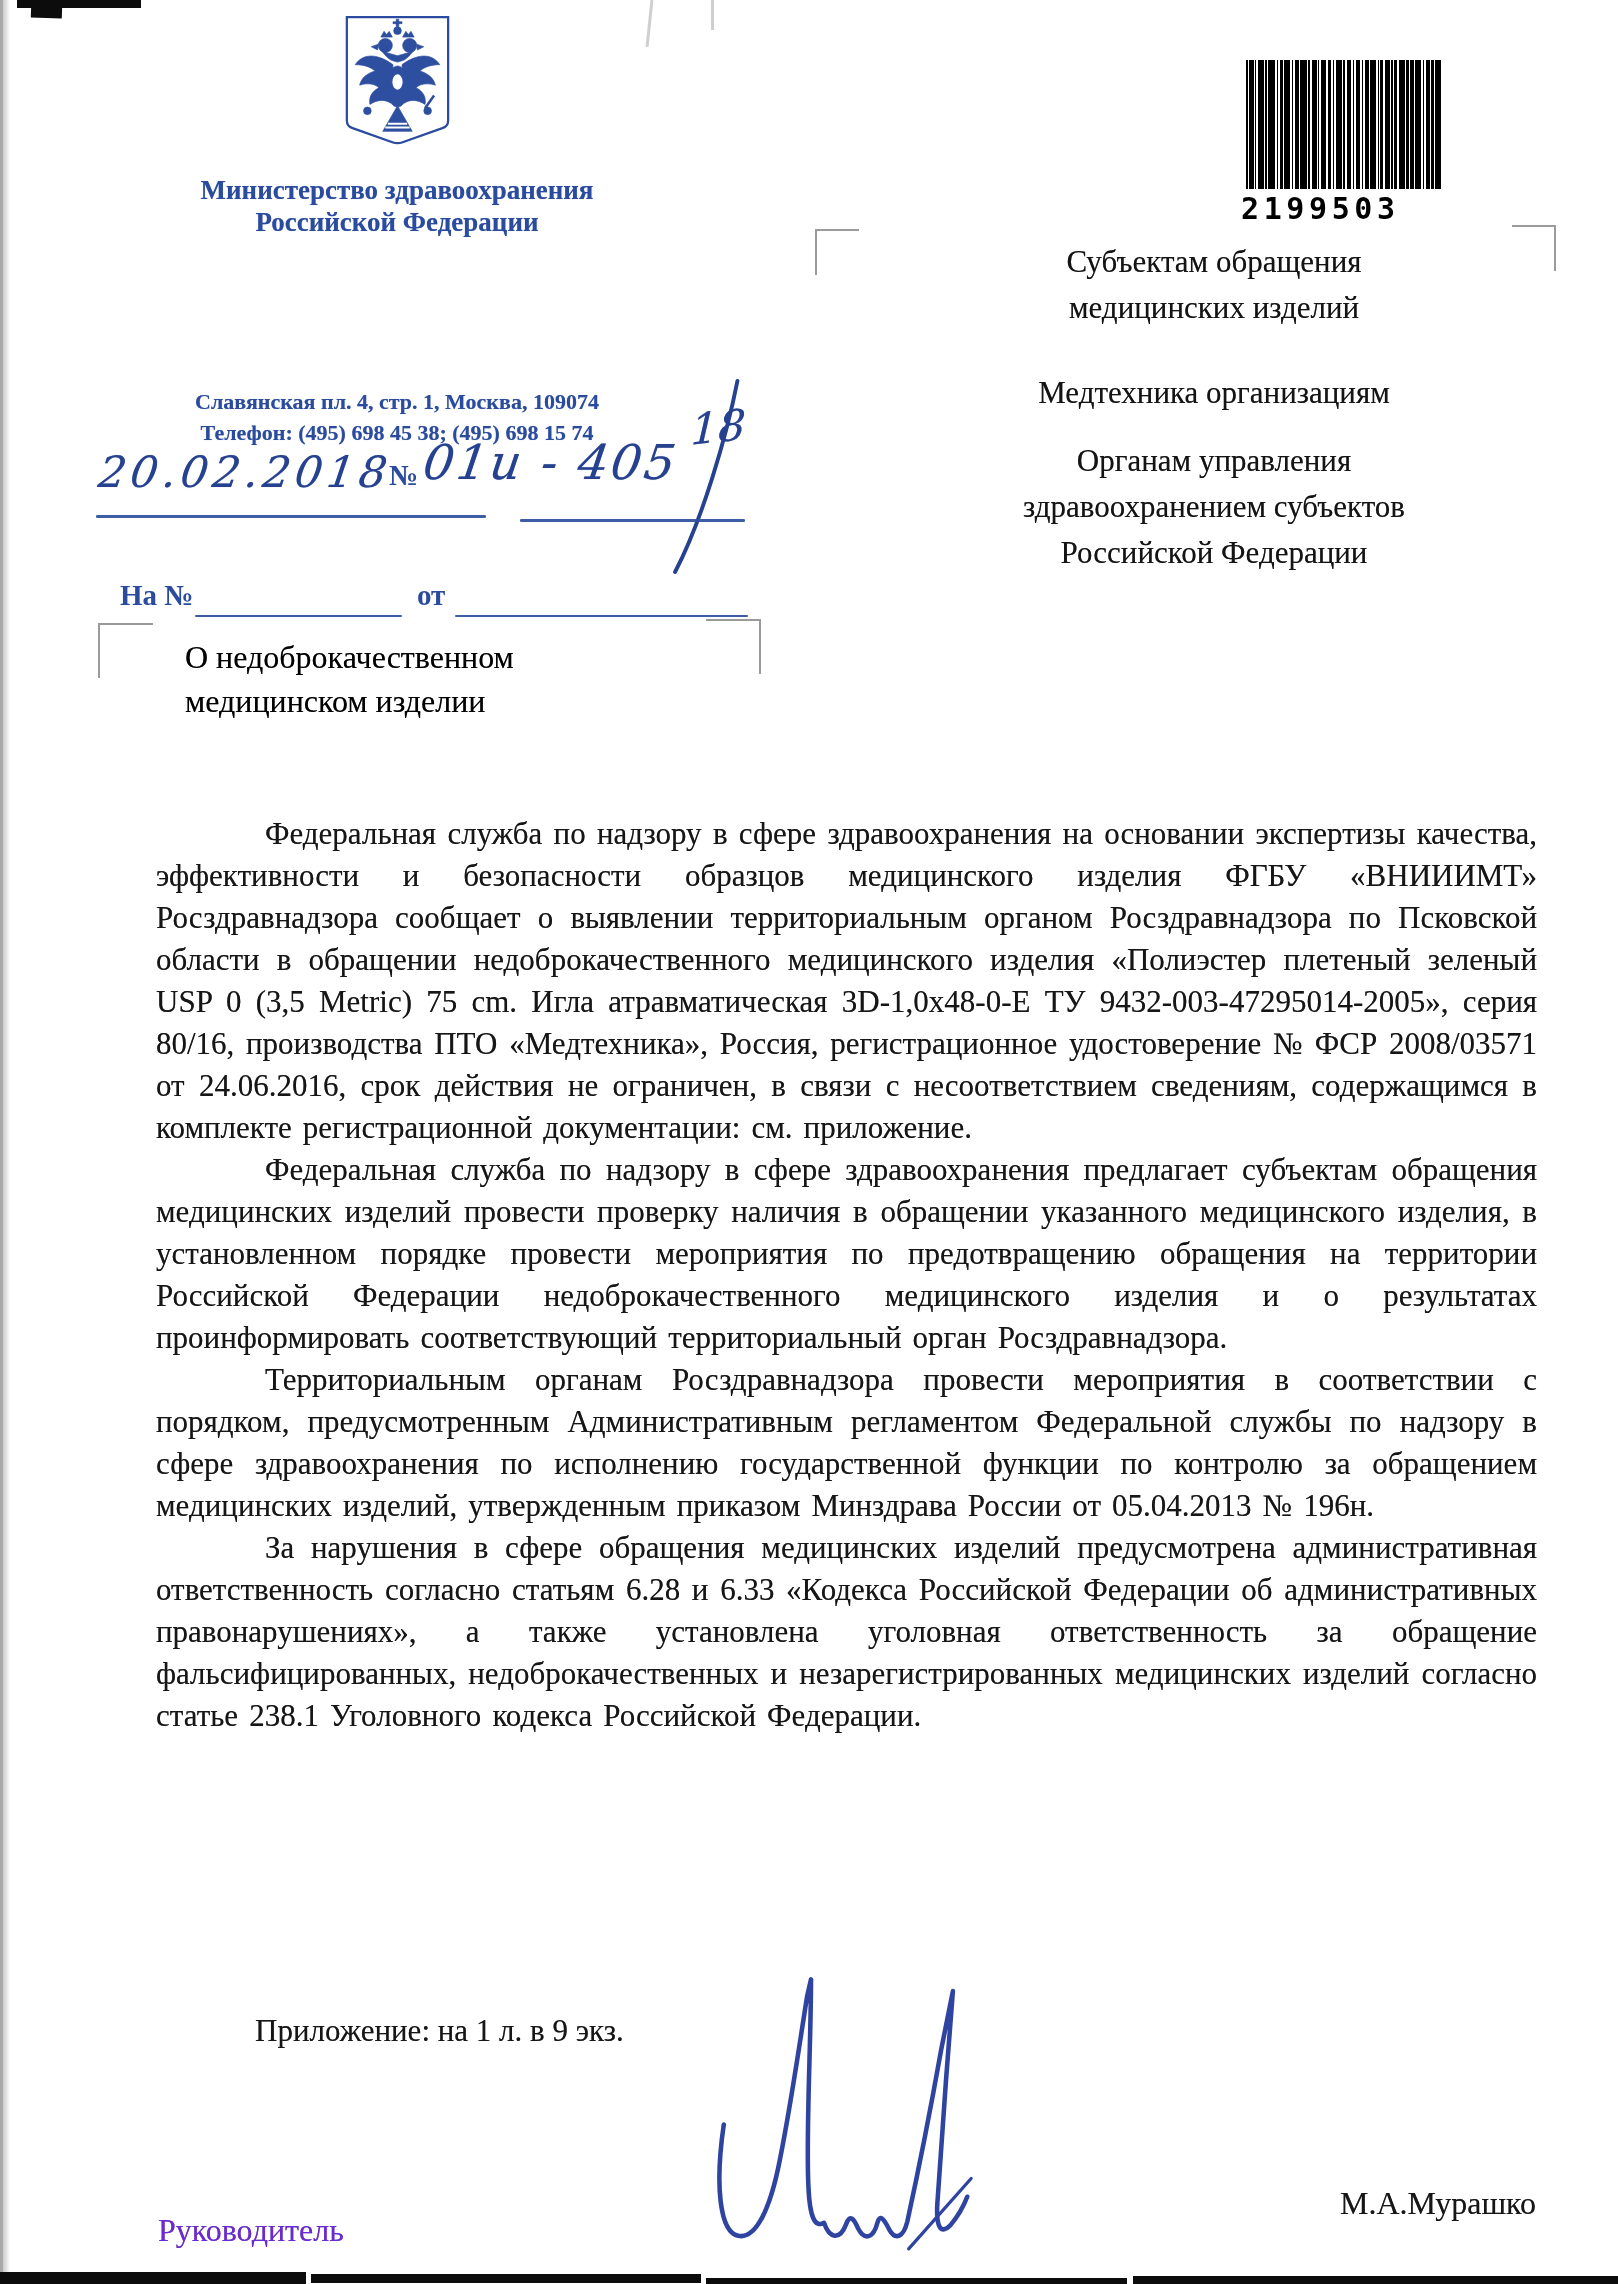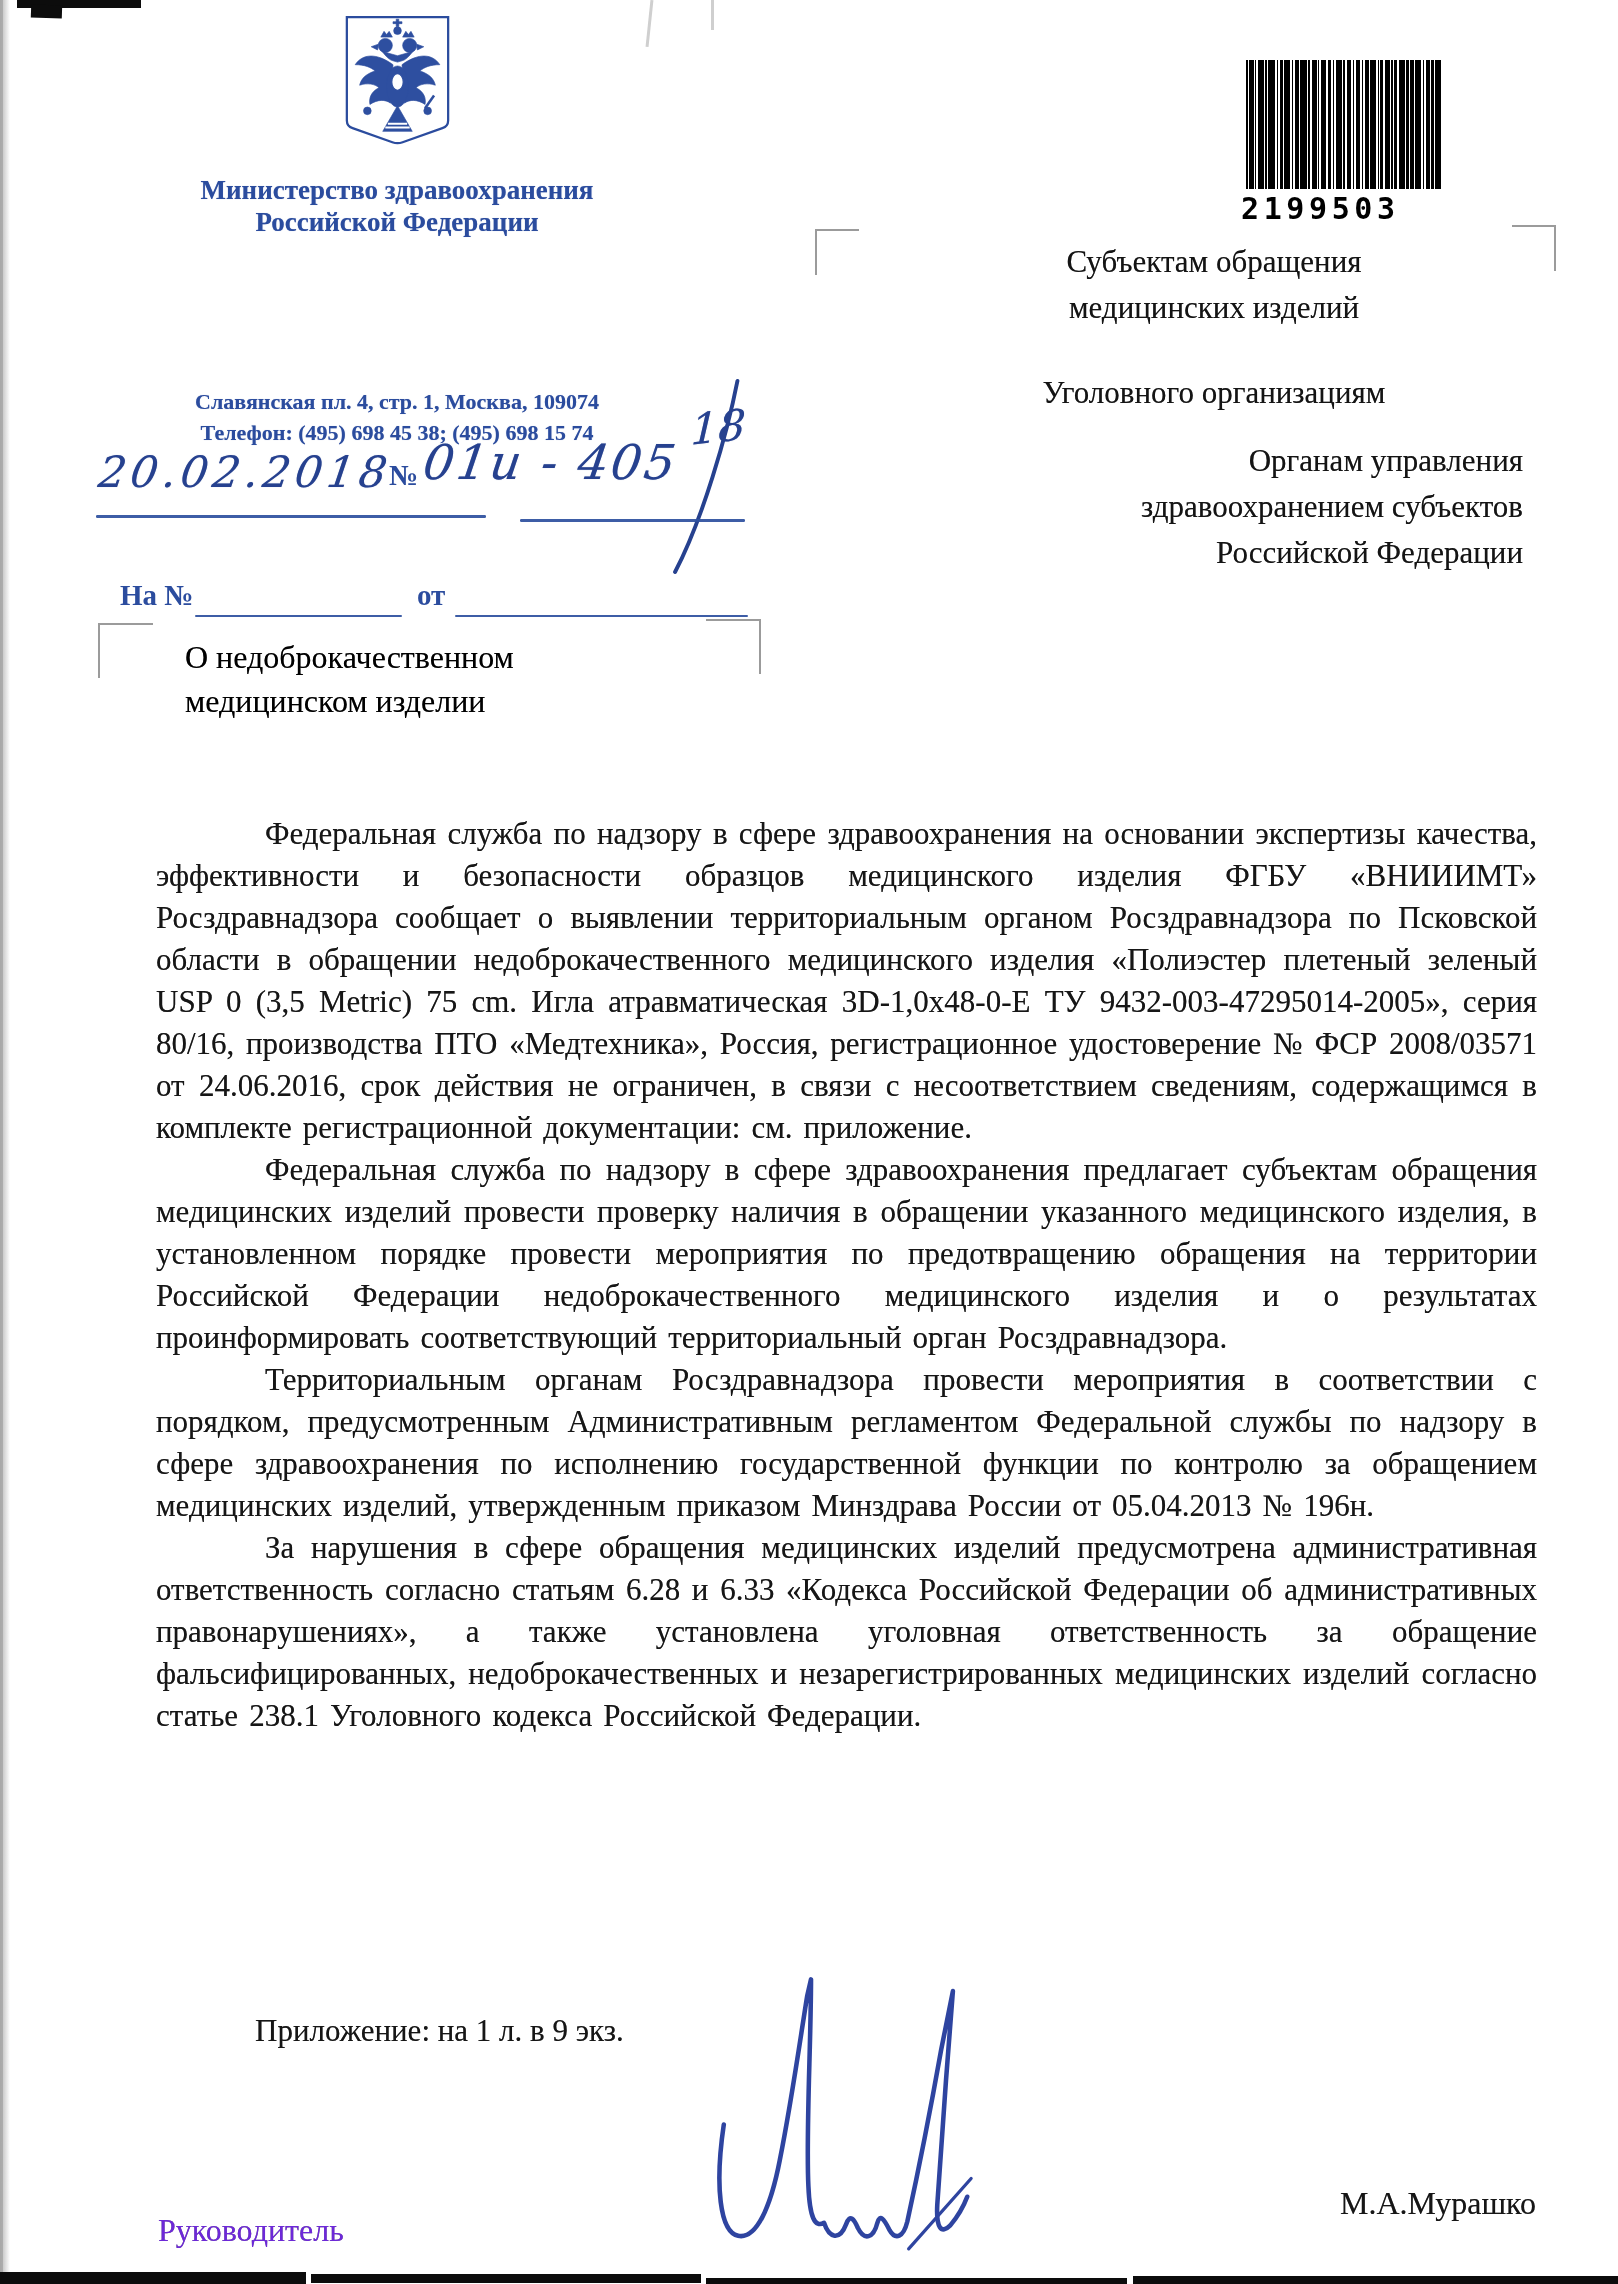--- a/index.html
+++ b/index.html
@@ -35,21 +35,21 @@
   .bl{position:absolute;background:#2d4f9e;border-radius:1.3px;opacity:.92;}
   .slash-svg{position:absolute;left:654px;top:364px;}
   
   .ref-label{position:absolute;top:579px;font-size:29px;color:#2b4c9e;font-weight:600;}
   
   .cm{position:absolute;background:#9b9b9b;}
   
   .recipients{position:absolute;left:905px;top:239px;width:618px;text-align:center;
               font-size:31px;line-height:46px;color:#141414;text-shadow:0 0 0.4px rgba(0,0,0,.5);}
   .rec-group{margin:0 0 0 0;}
-  .gap1{margin-top:48px;} .gap2{margin-top:39px;} .gap3{margin-top:21.5px;text-align:right;}
+  .gap1{margin-top:48px;} .gap2{margin-top:39px;} .gap3{margin-top:21.5px;}
   
   .subject{position:absolute;left:185px;top:635px;width:494px;font-size:32px;line-height:44px;
            color:#000000;text-shadow:0 0 0.4px rgba(0,0,0,.5);}
   
   .bodytext{position:absolute;left:156px;top:813px;width:1381px;font-size:31px;line-height:42px;
             text-align:justify;color:#161616;text-shadow:0 0 0.4px rgba(0,0,0,.55);word-spacing:3.3px;}
   .bodytext p{margin:0;text-indent:109px;}
   
   .attachment{position:absolute;left:255px;top:2013px;font-size:31px;color:#161616;text-shadow:0 0 0.4px rgba(0,0,0,.5);}
   .sig-title{position:absolute;left:158px;top:2192px;font-size:32px;color:#6d28d9;text-shadow:0 0 0.4px rgba(0,0,0,.5);margin-top:20px;}
@@ -205,21 +205,21 @@
   <div class="cm" style="left:815px;top:229px;width:2px;height:46px;"></div>
   <div class="cm" style="left:1512px;top:225px;width:44px;height:2px;"></div>
   <div class="cm" style="left:1554px;top:225px;width:2px;height:46px;"></div>
 
   <div class="recipients">
     <div class="rec-group">
       <div>Субъектам обращения</div>
       <div>медицинских изделий</div>
     </div>
     <div class="rec-group gap2">
-      <div>Уголовного организациям</div>
+      <div>Медтехника организациям</div>
     </div>
     <div class="rec-group gap3">
       <div>Органам управления</div>
       <div>здравоохранением субъектов</div>
       <div>Российской Федерации</div>
     </div>
   </div>
 
   <div class="subject">
     <div>О недоброкачественном</div>

